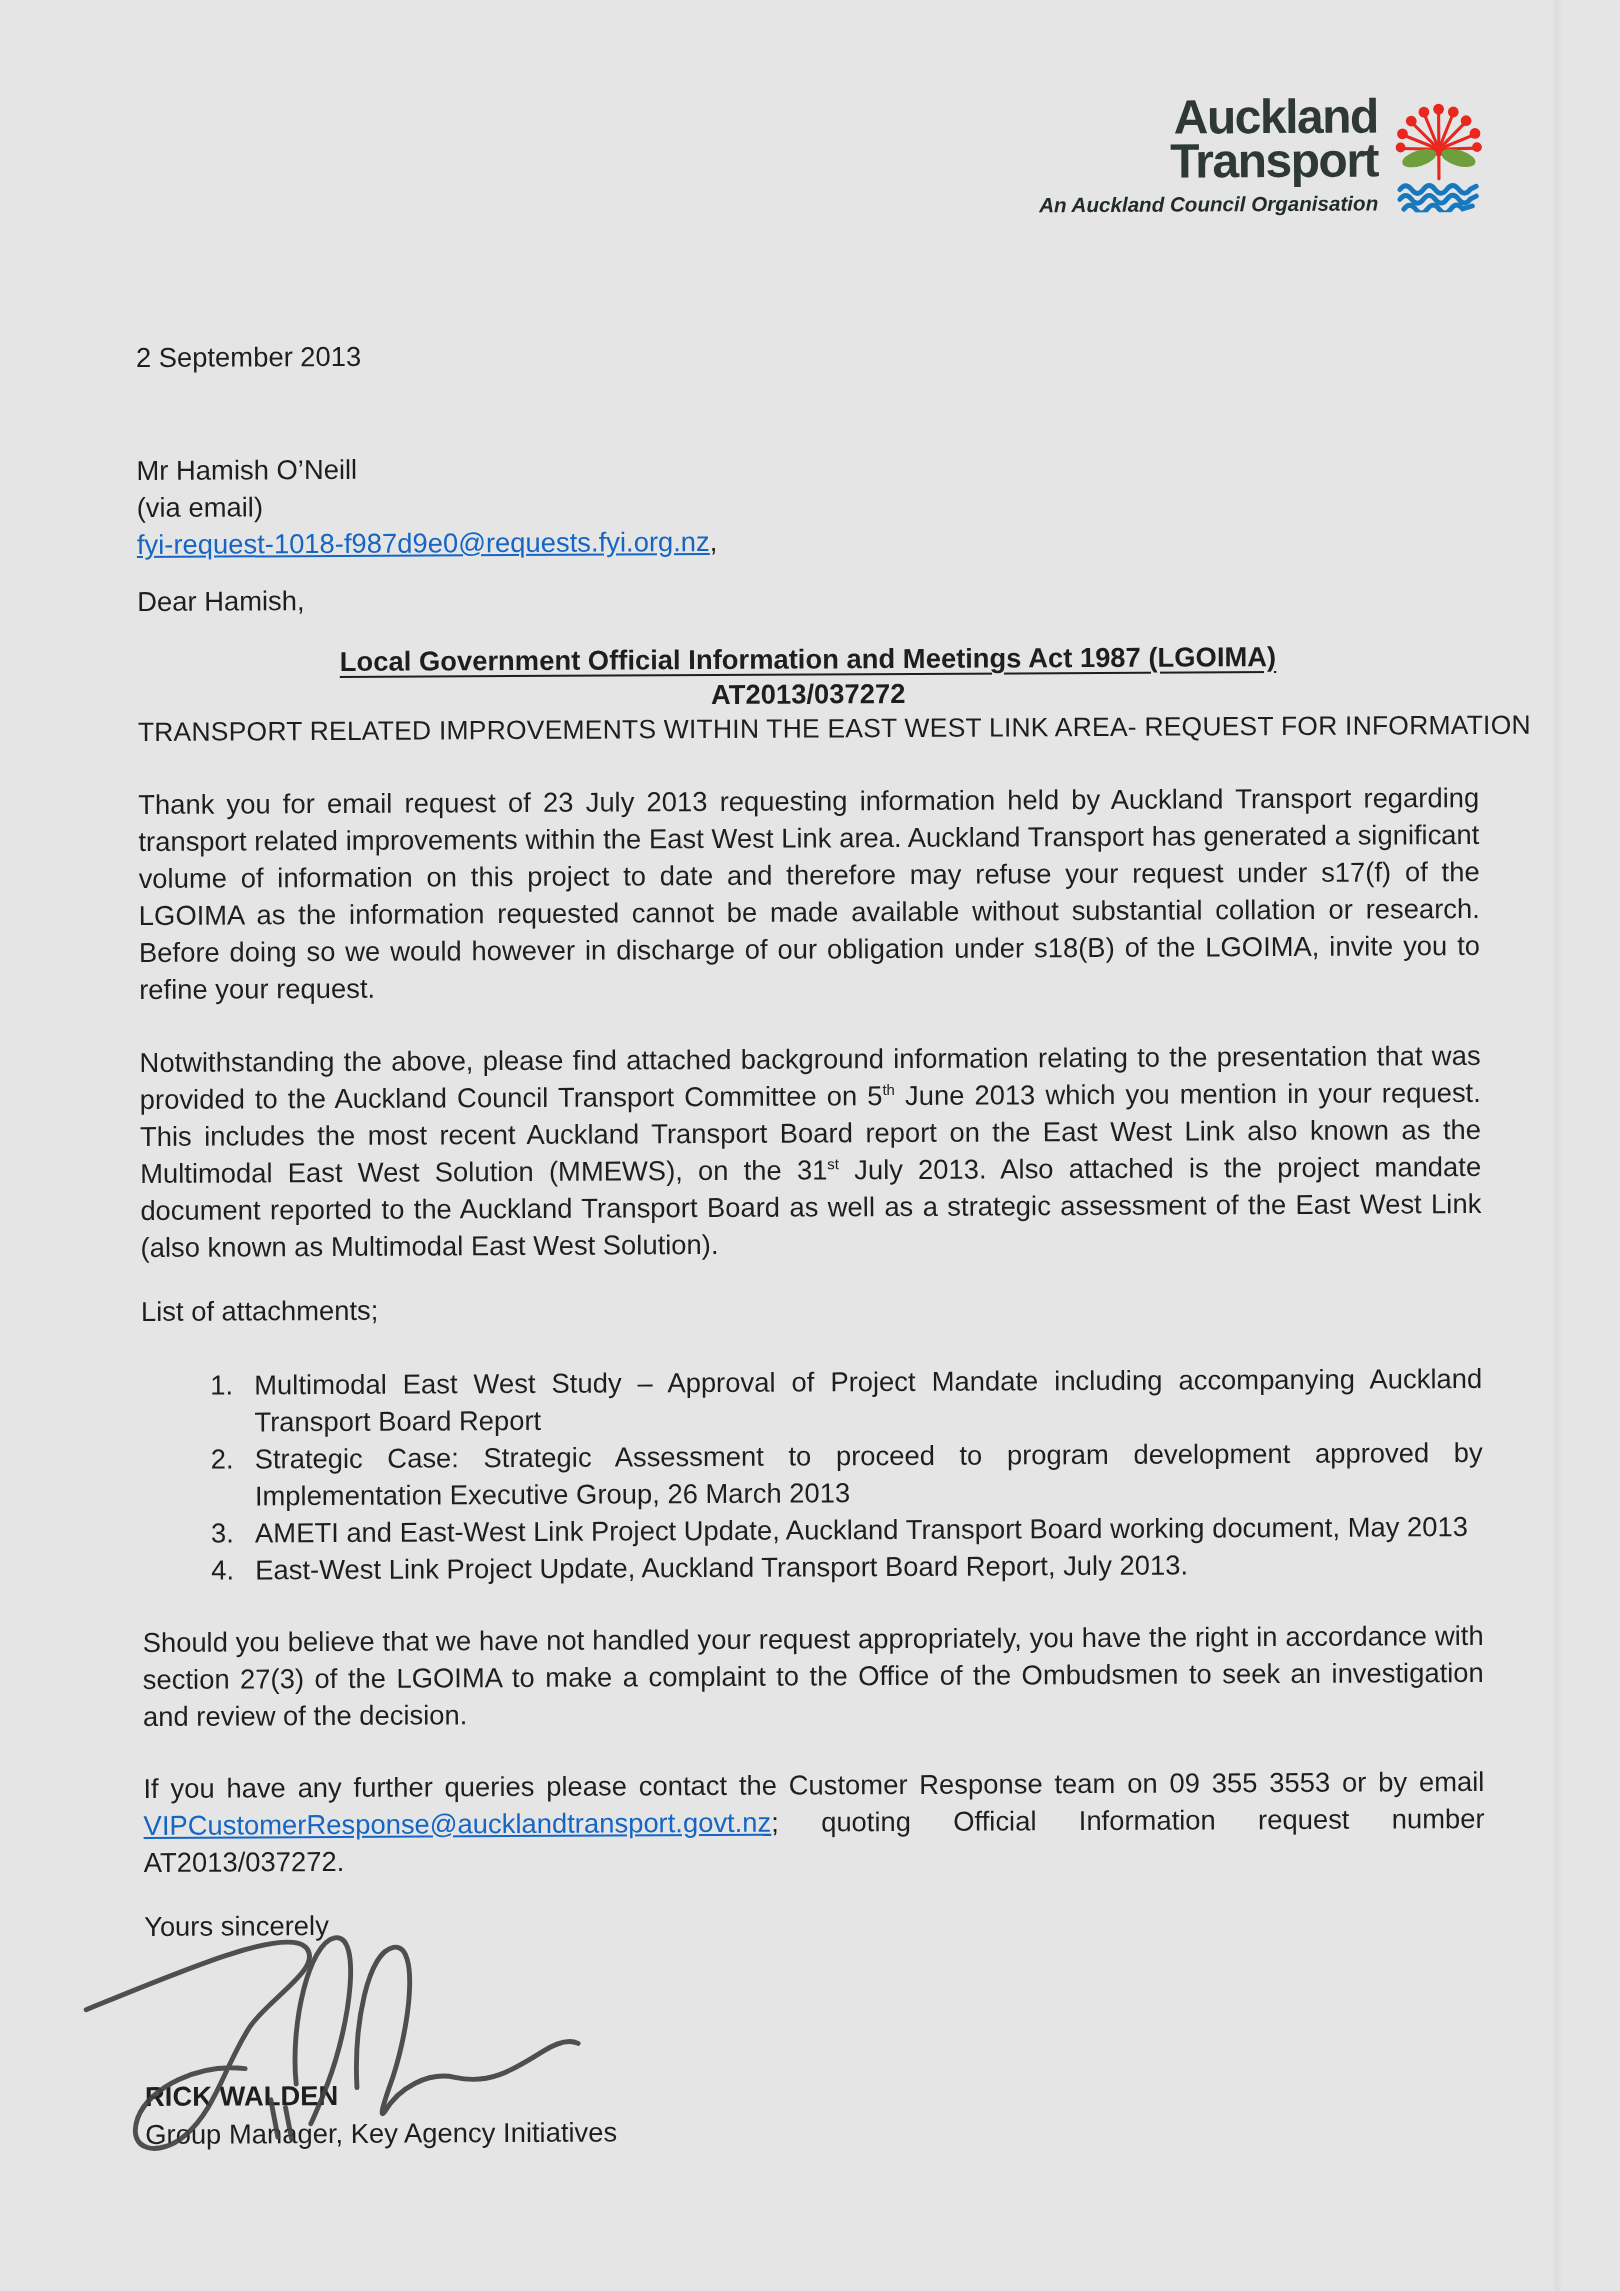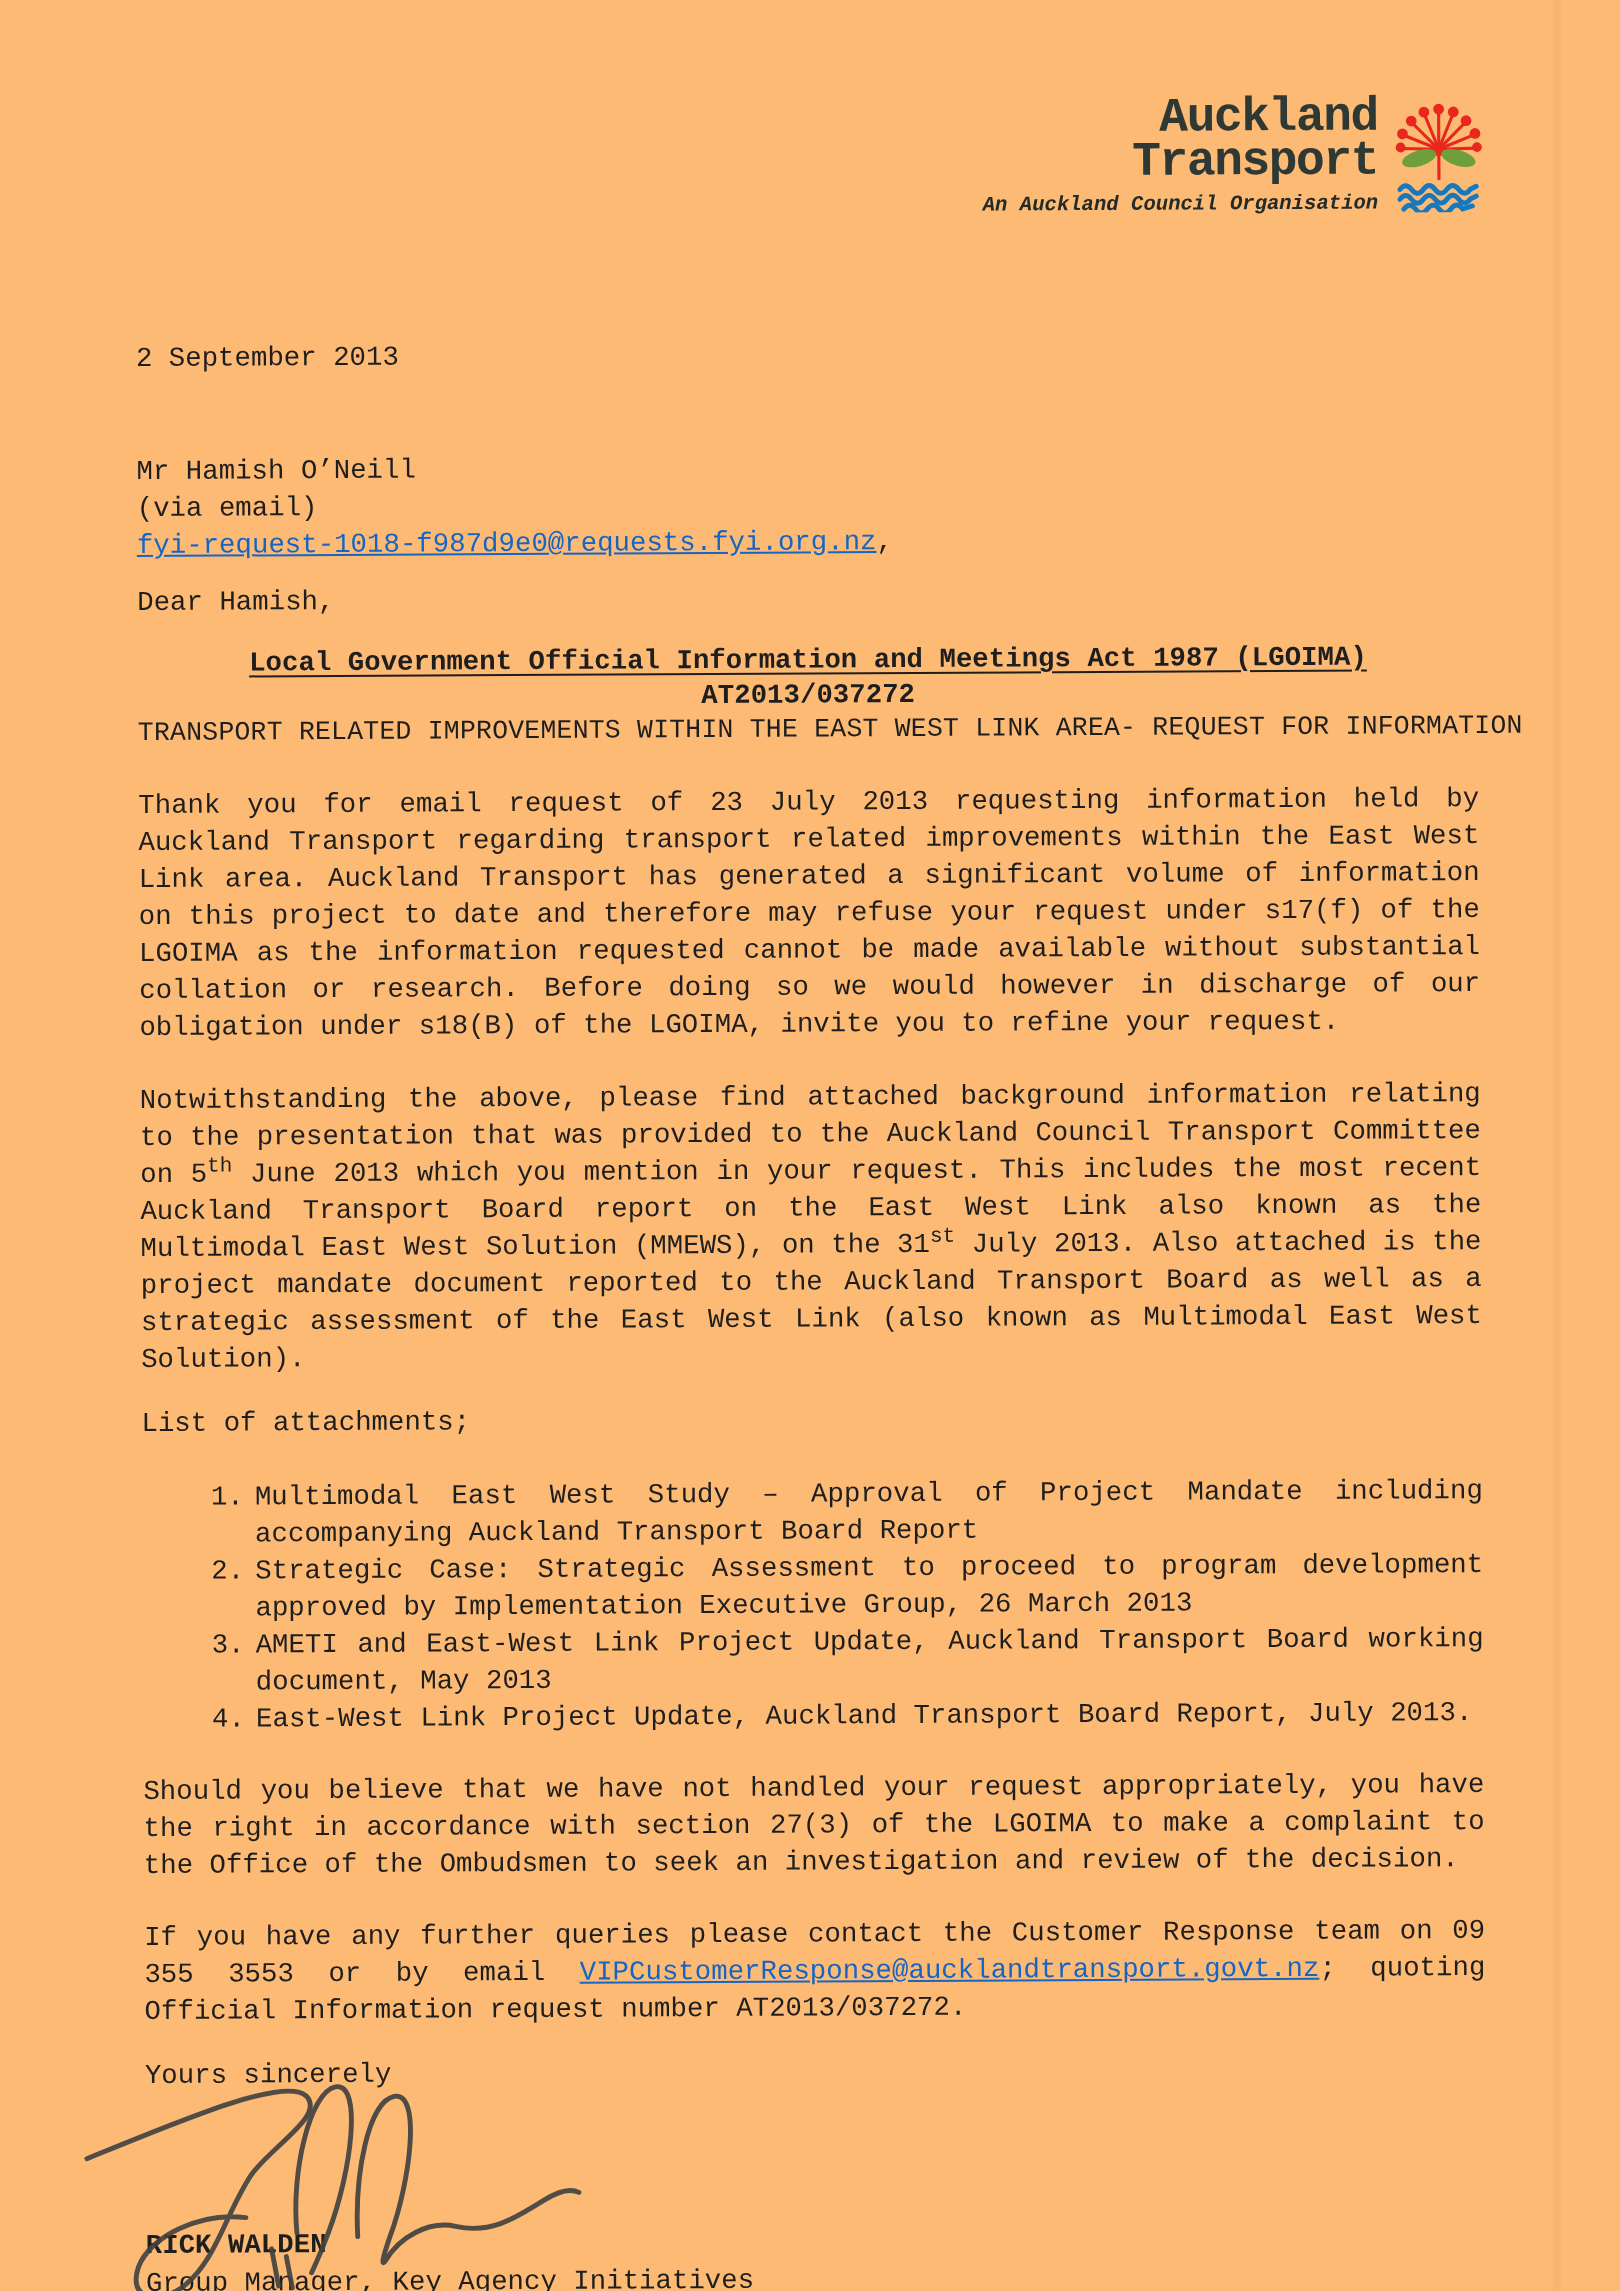--- a/index.html
+++ b/index.html
@@ -1,20 +1,20 @@
 <!DOCTYPE html>
 <html><head>
 <meta charset="utf-8">
 <style>
   html,body{margin:0;padding:0;background:#ffffff;}
   .page{
     position:relative;
     width:1620px;height:2292px;
-    background:#fdba74;
-    font-family:Liberation Mono, monospace;
+    background:#e5e5e5;
+    font-family:Liberation Sans, sans-serif;
     color:#1e1e1e;
     overflow:hidden;
   }
   .content{
     position:absolute;left:134px;top:0;width:1341px;
     transform:rotate(-0.3deg);
     transform-origin:0 0;
     padding-top:101px;
   }
   
@@ -43,21 +43,21 @@
   .address-block{margin-top:76px;}
   .salutation{margin-top:19.6px;}
   a.email-link{color:#1565c5;text-decoration:underline;cursor:pointer;}
   .subject-block{margin-top:25.5px;text-align:center;}
   .subject-act{font-weight:700;font-size:27.4px;line-height:35px;text-decoration:underline;text-underline-offset:4.9px;}
   .subject-ref{font-weight:700;font-size:27.4px;line-height:35px;}
   .subject-title{font-size:26.5px;line-height:35px;white-space:nowrap;letter-spacing:0.2px;}
   .para{margin-top:36px;text-align:justify;}
   .para-complaint{margin-top:35px;}
   .para-queries{margin-top:35px;}
-  sup.ord{font-size:21px;line-height:0;vertical-align:super;}
+  sup.ord{font-size:15px;line-height:0;vertical-align:super;}
   .attach-heading{margin-top:26.5px;}
   .attach-list{margin-top:37px;}
   .attach-item{display:flex;}
   .attach-num{width:44px;margin-left:69px;flex:0 0 auto;}
   .attach-text{flex:1 1 auto;text-align:justify;}
   
   .closing{margin-top:27.4px;position:relative;}
   .valediction{font-size:27.4px;line-height:37px;}
   .signatory-name{font-weight:700;font-size:27.4px;line-height:37px;margin-top:133px;}
   .signatory-title{font-size:27.4px;line-height:39px;}

